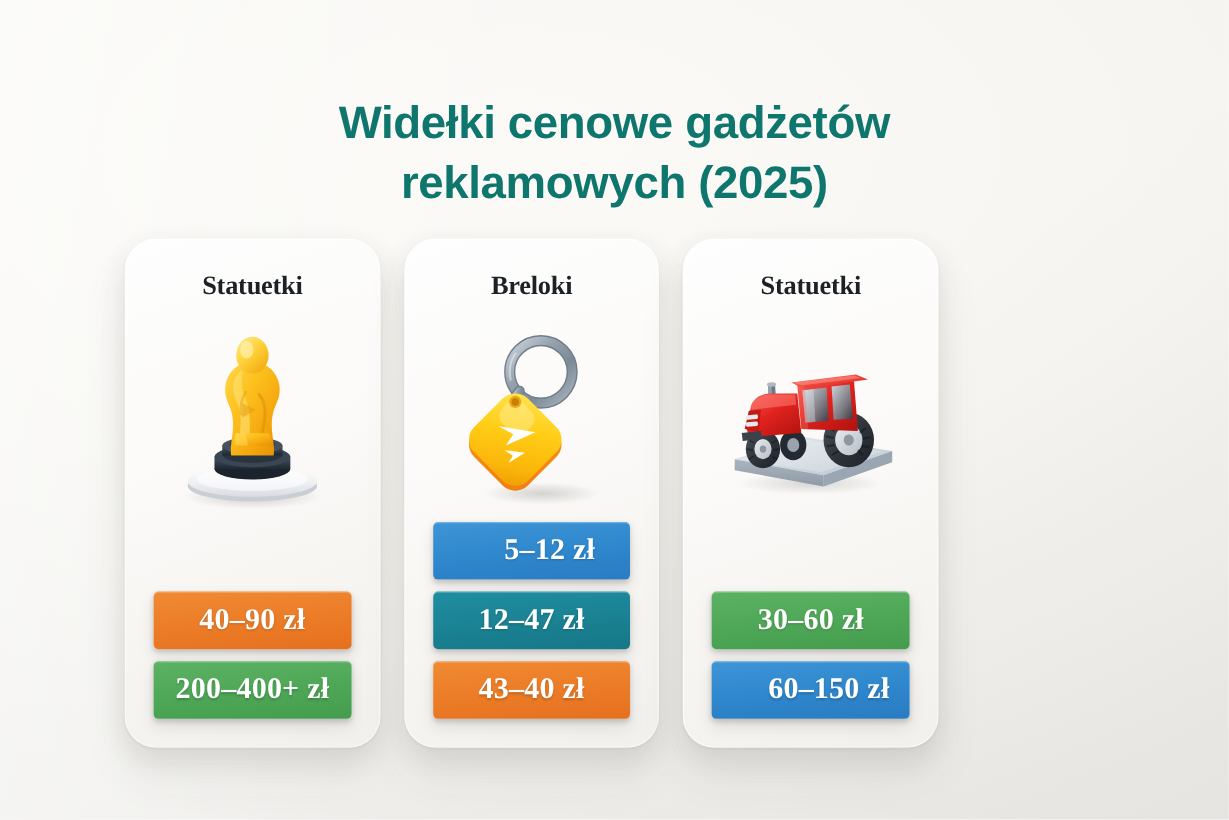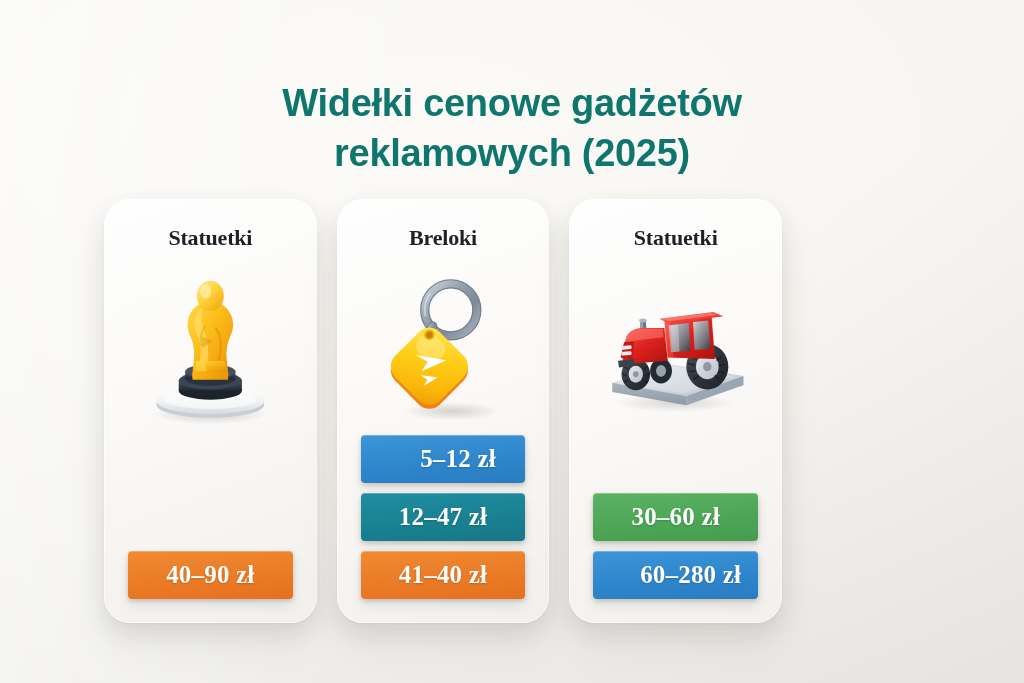--- a/index.html
+++ b/index.html
@@ -234,20 +234,21 @@
           <path d="M80 99 l 30 0 l 3 11 l -36 0 z" fill="url(#goldBody)"></path>
           <path d="M80 99 l 9 0 l 2 11 l -11 0 z" fill="#ffd95c" opacity="0.5"></path>
 
           <ellipse cx="95" cy="29" rx="14.5" ry="16.5" fill="url(#goldHead)"></ellipse>
           <ellipse cx="90" cy="24" rx="6" ry="8" fill="#fff3b5" opacity="0.65"></ellipse>
         </svg>
       </div>
 
       <div class="pills">
         <div class="pill orange">40–90 zł</div>
+        <div class="pill green">200–400+ zł</div>
       </div>
     </section>
 
     <section class="card">
       <div class="card-title">Breloki</div>
 
       <div class="illus">
         <svg width="190" height="172" viewBox="0 0 190 172">
           <defs>
             <linearGradient id="ringG" x1="0" y1="0" x2="1" y2="1">
@@ -293,21 +294,21 @@
           </g>
 
           <circle cx="80" cy="72" r="5.5" fill="#e09705" opacity="0.75"></circle>
           <circle cx="80" cy="72" r="3.4" fill="#c97f03"></circle>
         </svg>
       </div>
 
       <div class="pills">
         <div class="pill blue">5–12 zł</div>
         <div class="pill teal">12–47 zł</div>
-        <div class="pill orange">41–40 zł</div>
+        <div class="pill orange">43–40 zł</div>
       </div>
     </section>
 
     <section class="card">
       <div class="card-title">Statuetki</div>
 
       <div class="illus">
         <svg width="210" height="172" viewBox="0 0 210 172">
           <defs>
             <linearGradient id="plateTop" x1="0" y1="0" x2="1" y2="1">
@@ -411,18 +412,18 @@
           <rect x="41" y="89" width="12" height="4.5" rx="1.6" fill="#e6eaee" transform="rotate(-5 47 91)"></rect>
 
           <path d="M37 100 L56 98 L57 106 L38 108 Z" fill="#3b4249"></path>
 
           <path d="M96 96 L92 54 L99 53 L103 96 Z" fill="#ff6c62" opacity="0.35"></path>
         </svg>
       </div>
 
       <div class="pills">
         <div class="pill green">30–60 zł</div>
-        <div class="pill blue">60–280 zł</div>
+        <div class="pill blue">60–150 zł</div>
       </div>
     </section>
 
   </div>
 </div>
 
 </body></html>

